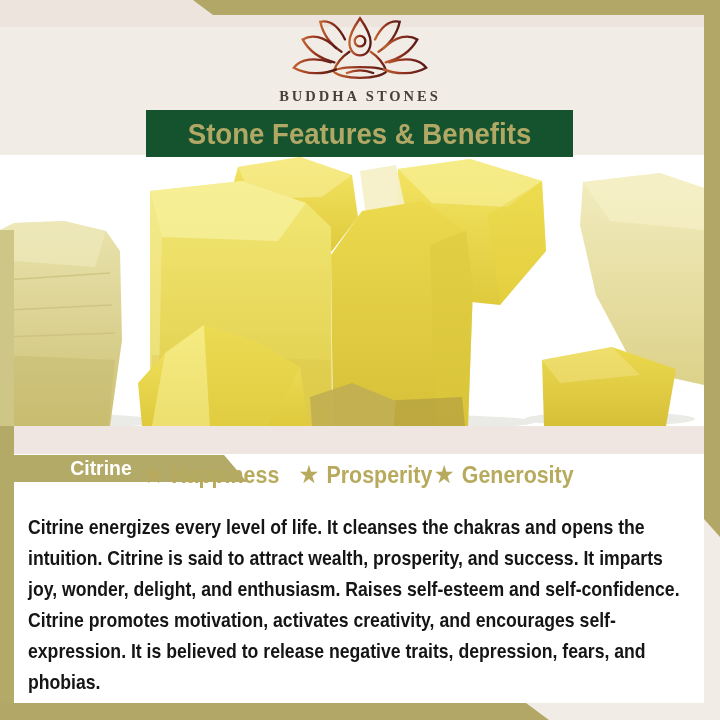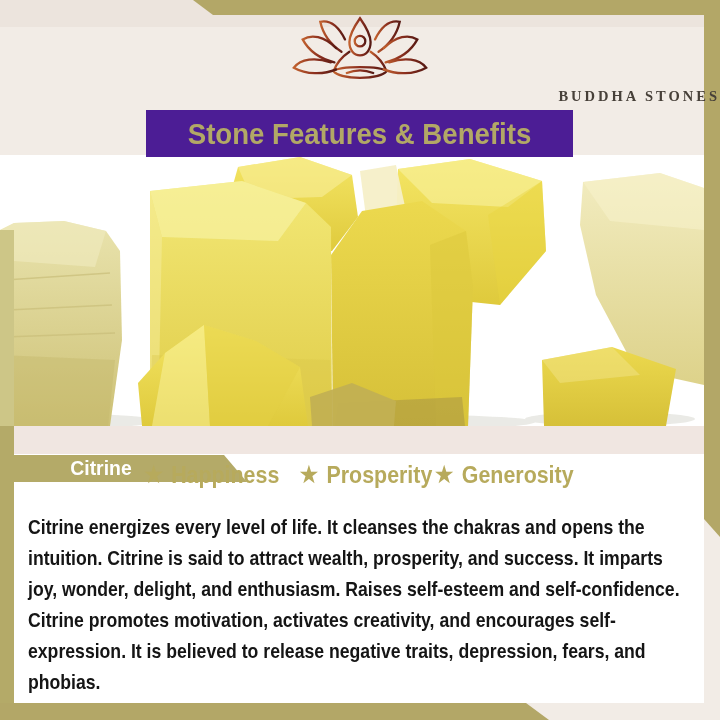--- a/index.html
+++ b/index.html
@@ -14,24 +14,24 @@
   .top-ribbon{left:193px;top:0;width:527px;height:15px;background:#b3a767;
     clip-path:polygon(0 0,100% 0,100% 100%,20px 100%);z-index:4;}
   .right-strip{left:704px;top:0;width:16px;height:537px;background:#b3a767;
     clip-path:polygon(0 0,100% 0,100% 100%,0 calc(100% - 18px));z-index:3;}
   .left-strip-upper{left:0;top:230px;width:14px;height:196px;background:#cdc687;z-index:3;}
   .left-strip-lower{left:0;top:426px;width:14px;height:294px;background:#b4aa68;z-index:3;}
   .bottom-ribbon{left:0;top:703px;width:549px;height:17px;background:#b3a767;
     clip-path:polygon(0 0,526px 0,100% 100%,0 100%);z-index:4;}
   
   .logo{left:285px;top:12px;width:150px;height:76px;z-index:4;}
-  .brand-name{left:0;top:88px;width:720px;text-align:right;z-index:4;
+  .brand-name{left:0;top:88px;width:720px;text-align:center;z-index:4;
     font-family:"Liberation Serif",serif;font-weight:700;font-size:14.5px;
     letter-spacing:3px;color:#474039;}
-  .title-band{left:146px;top:110px;width:427px;height:47px;background:#4c1d95;z-index:4;}
+  .title-band{left:146px;top:110px;width:427px;height:47px;background:#14532d;z-index:4;}
   .title-band span{display:block;line-height:47px;text-align:center;
     font-weight:700;font-size:30px;color:#b2a866;transform:scaleX(.92);}
   
   .photo{left:0;top:155px;width:704px;height:271px;background:#ffffff;z-index:2;}
   
   .light-strip{left:14px;top:426px;width:690px;height:28px;background:#f0e6e1;z-index:3;}
   .stone-band{left:14px;top:427px;width:233px;height:27px;background:#b4aa68;
     clip-path:polygon(0 0,210px 0,100% 100%,0 100%);z-index:5;margin-top:28px;}
   .stone-band span{display:block;padding-left:58px;line-height:27px;color:#ffffff;
     font-weight:700;font-size:20px;transform:scaleX(.97);transform-origin:left center;}

